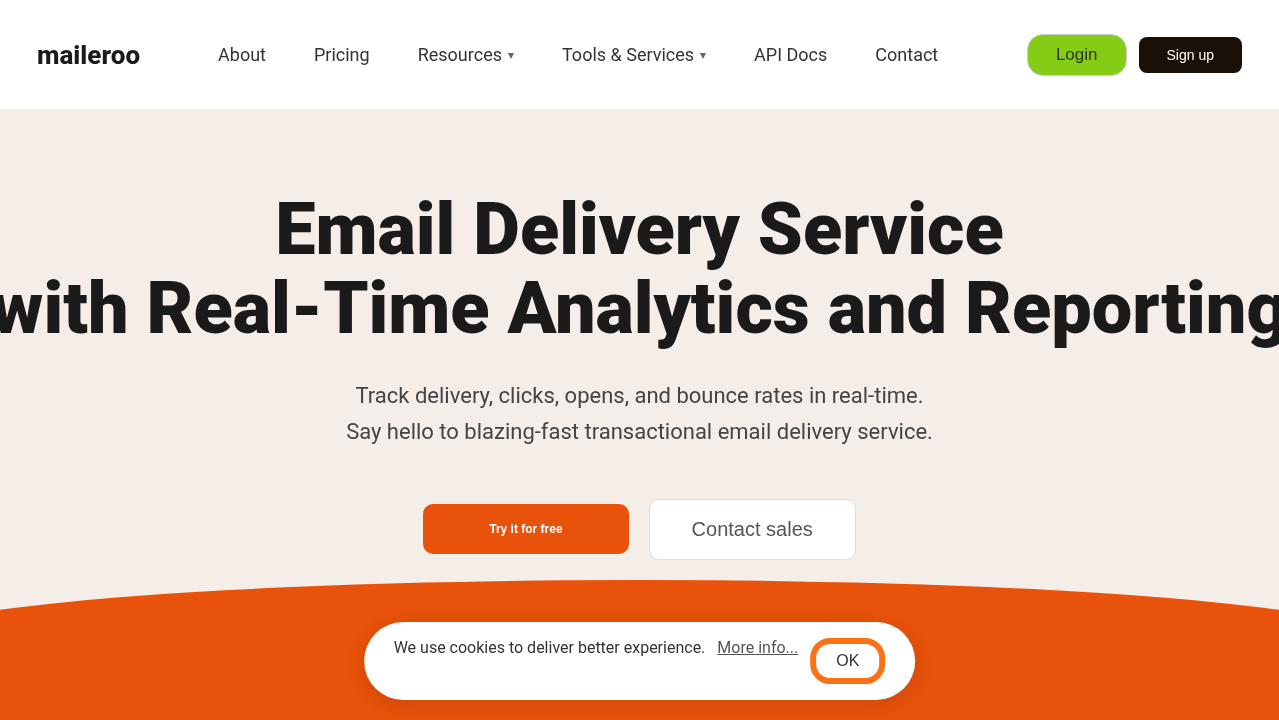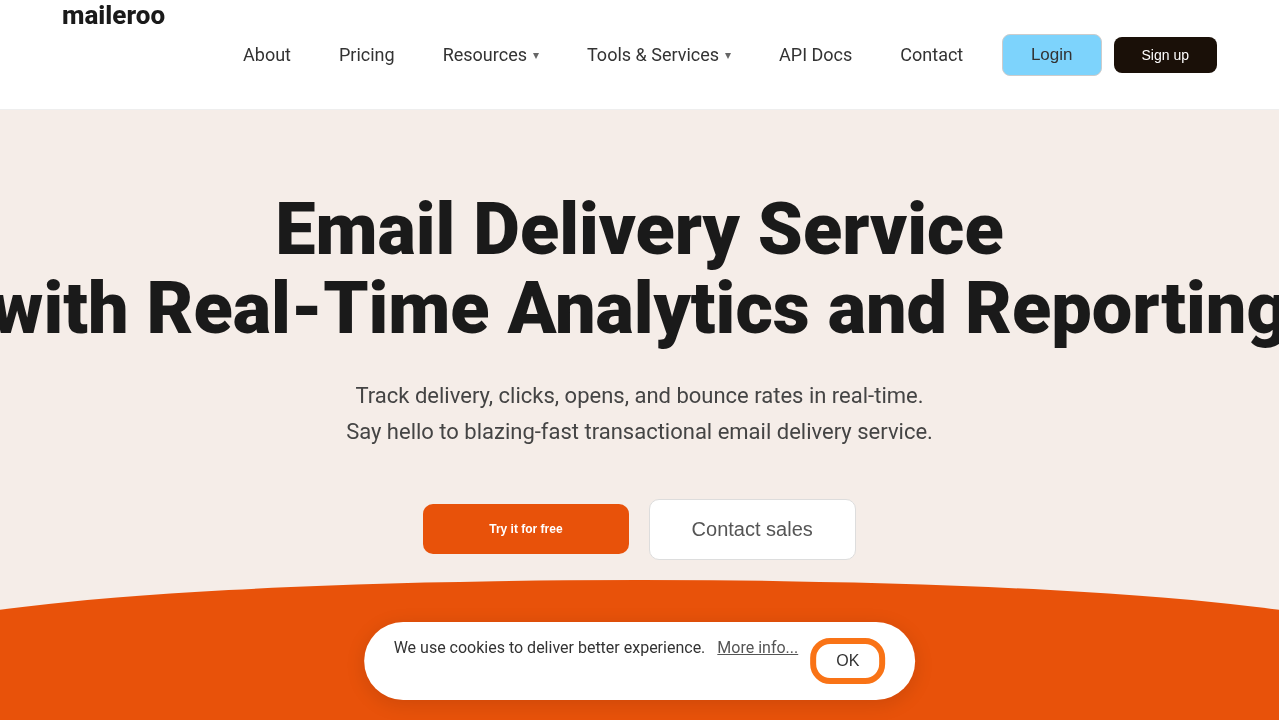--- a/index.html
+++ b/index.html
@@ -14,21 +14,22 @@
       overflow-x: hidden;
       width: 1279px;
       height: 720px;
     }
 
     
     .header {
       background: #ffffff;
       height: 110px;
       display: flex;
-      padding: 0 62px;
+      align-items: center;
+      padding: 0 37px;
       border-bottom: 1px solid #eee;
       position: relative;
       z-index: 10;
     }
 
     .logo {
       font-size: 26px;
       font-weight: 800;
       color: #1a1a1a;
       margin-right: 60px;
@@ -64,23 +65,23 @@
       align-items: center;
       gap: 12px;
       margin-left: auto;
     }
 
     .login-btn {
       font-size: 17px;
       color: #333;
       padding: 10px 28px;
       border: 1px solid #ccc;
-      border-radius: 8px;
-      cursor: pointer;
-      background: #7dd3fc;
+      border-radius: 16px;
+      cursor: pointer;
+      background: #84cc16;
     }
 
     .signup-btn {
       font-size: 14px;
       color: #fff;
       padding: 10px 28px;
       border-radius: 8px;
       cursor: pointer;
       background: #1a1008;
       border: none;

